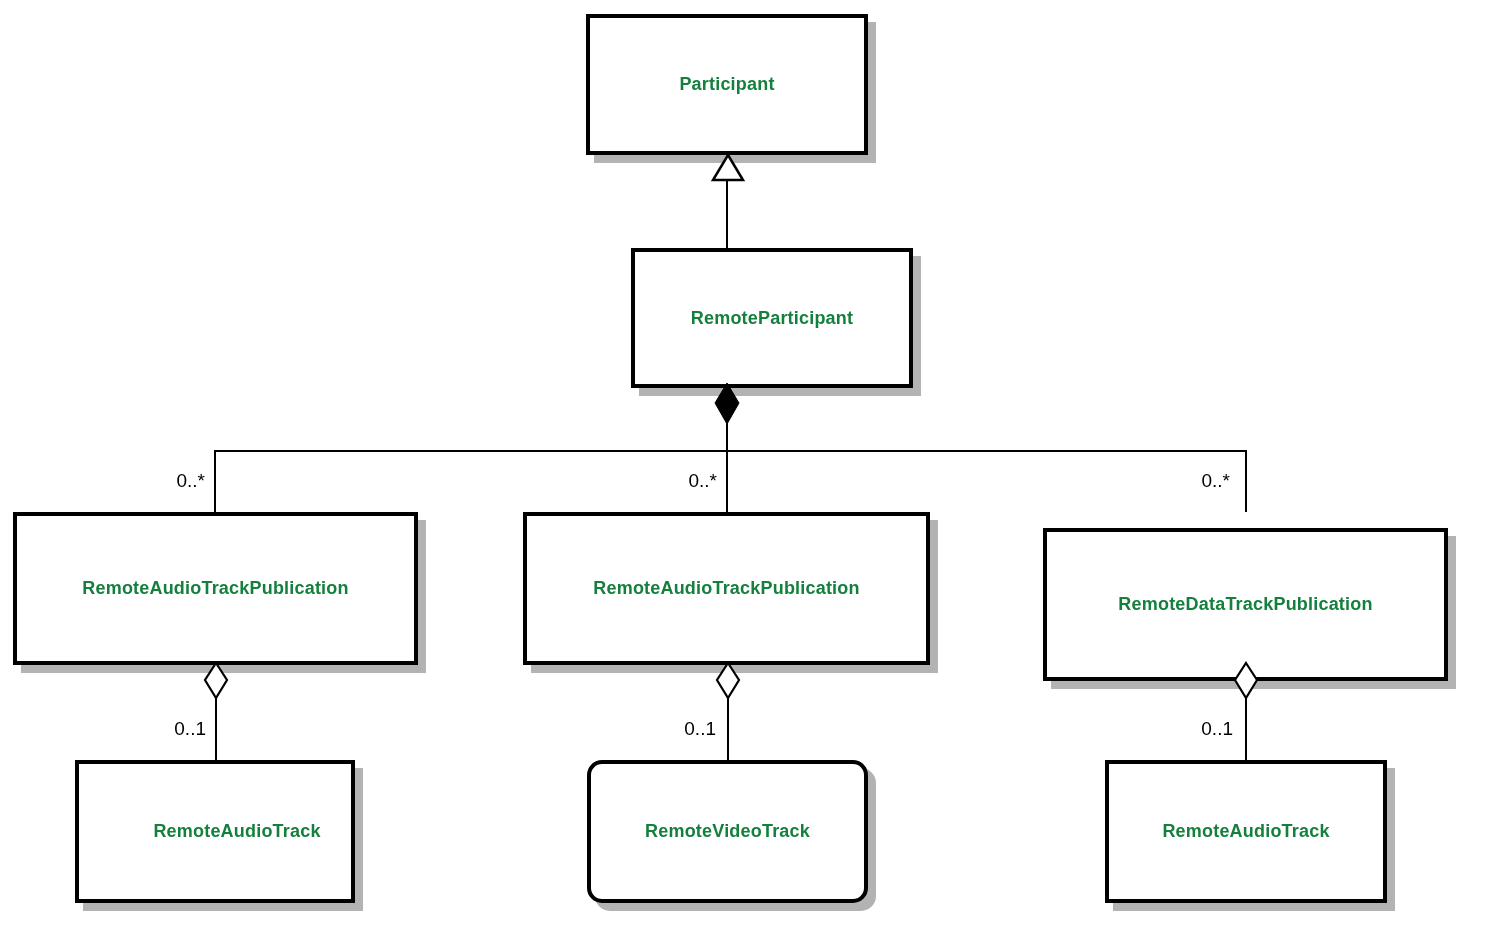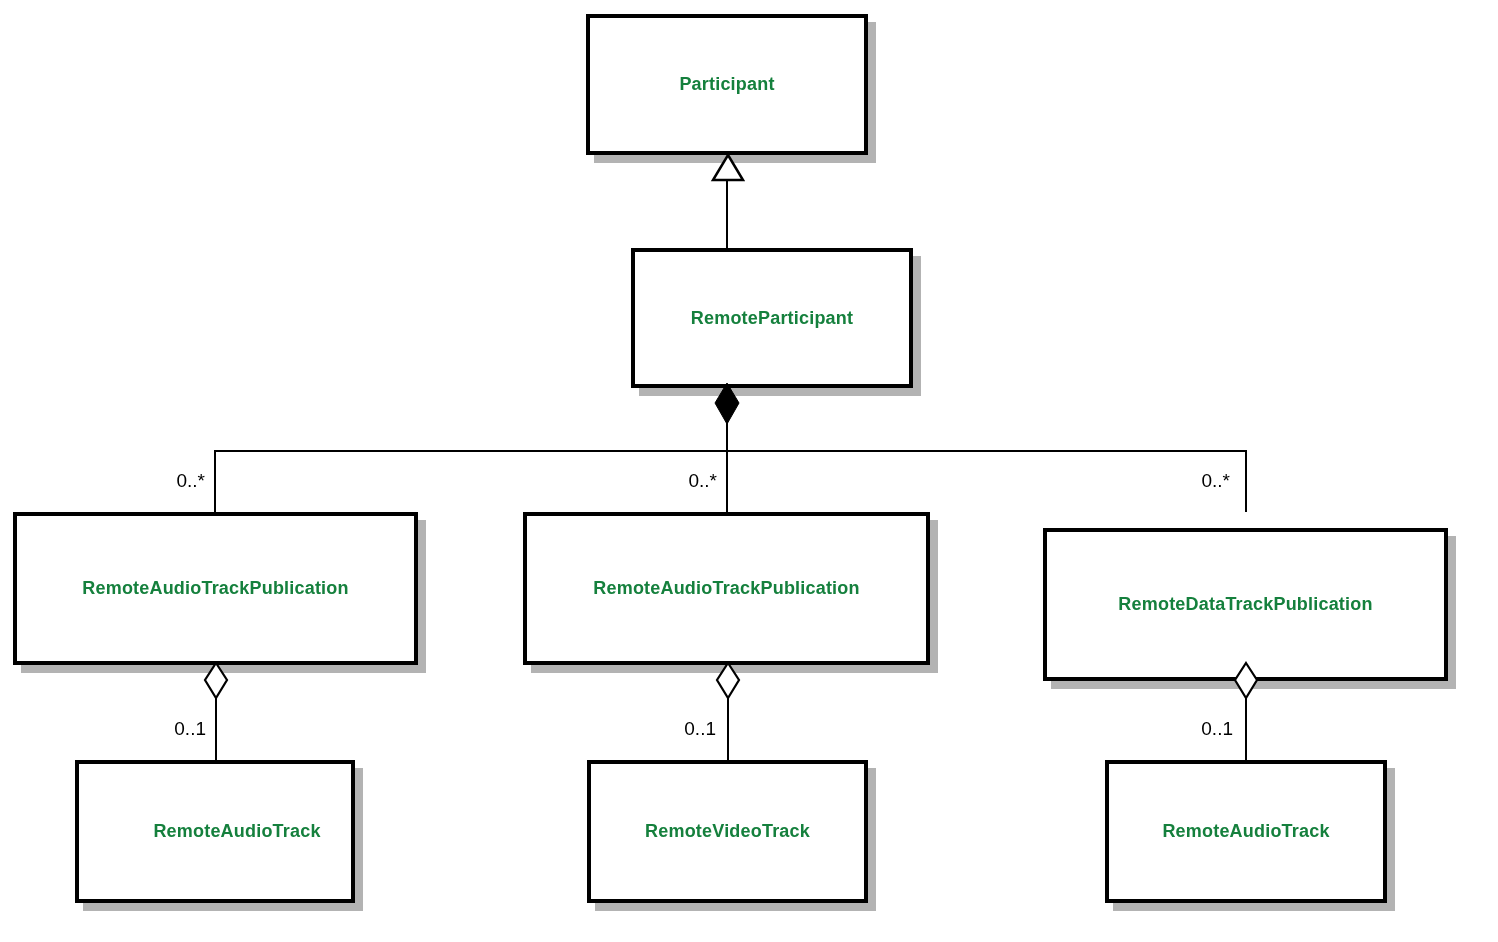--- a/index.html
+++ b/index.html
@@ -54,21 +54,21 @@
     z-index: 2;
   }
 
   
   #box-participant        { left: 586px;  top: 14px;  width: 282px; height: 141px; }
   #box-remote-participant { left: 586px;  top: 248px; width: 282px; height: 140px; margin-left: 45px; }
   #box-pub-left           { left: 13px;   top: 512px; width: 405px; height: 153px; }
   #box-pub-mid            { left: 523px;  top: 512px; width: 407px; height: 153px; }
   #box-pub-right          { left: 1043px; top: 512px; width: 405px; height: 153px; margin-top: 16px; }
   #box-track-left         { left: 75px;   top: 760px; width: 280px; height: 143px; padding-left: 44px; }
-  #box-track-mid          { left: 587px;  top: 760px; width: 281px; height: 143px; }
+  #box-track-mid          { left: 587px;  top: 760px; width: 281px; height: 143px; border-radius: 15px; }
   #box-track-right        { left: 1105px; top: 760px; width: 282px; height: 143px; }
 
   
   #line-inherit       { left: 726px;  top: 181px; height: 69px; }
   #tri-inherit        { left: 710px;  top: 153px; }
   #line-center-drop   { left: 726px;  top: 388px; height: 124px; }
   #diamond-comp       { left: 713px;  top: 382px; }
   #line-branch        { left: 214px;  top: 450px; width: 1033px; }
   #line-left-drop     { left: 214px;  top: 450px; height: 62px; }
   #line-right-drop    { left: 1245px; top: 450px; height: 62px; }

